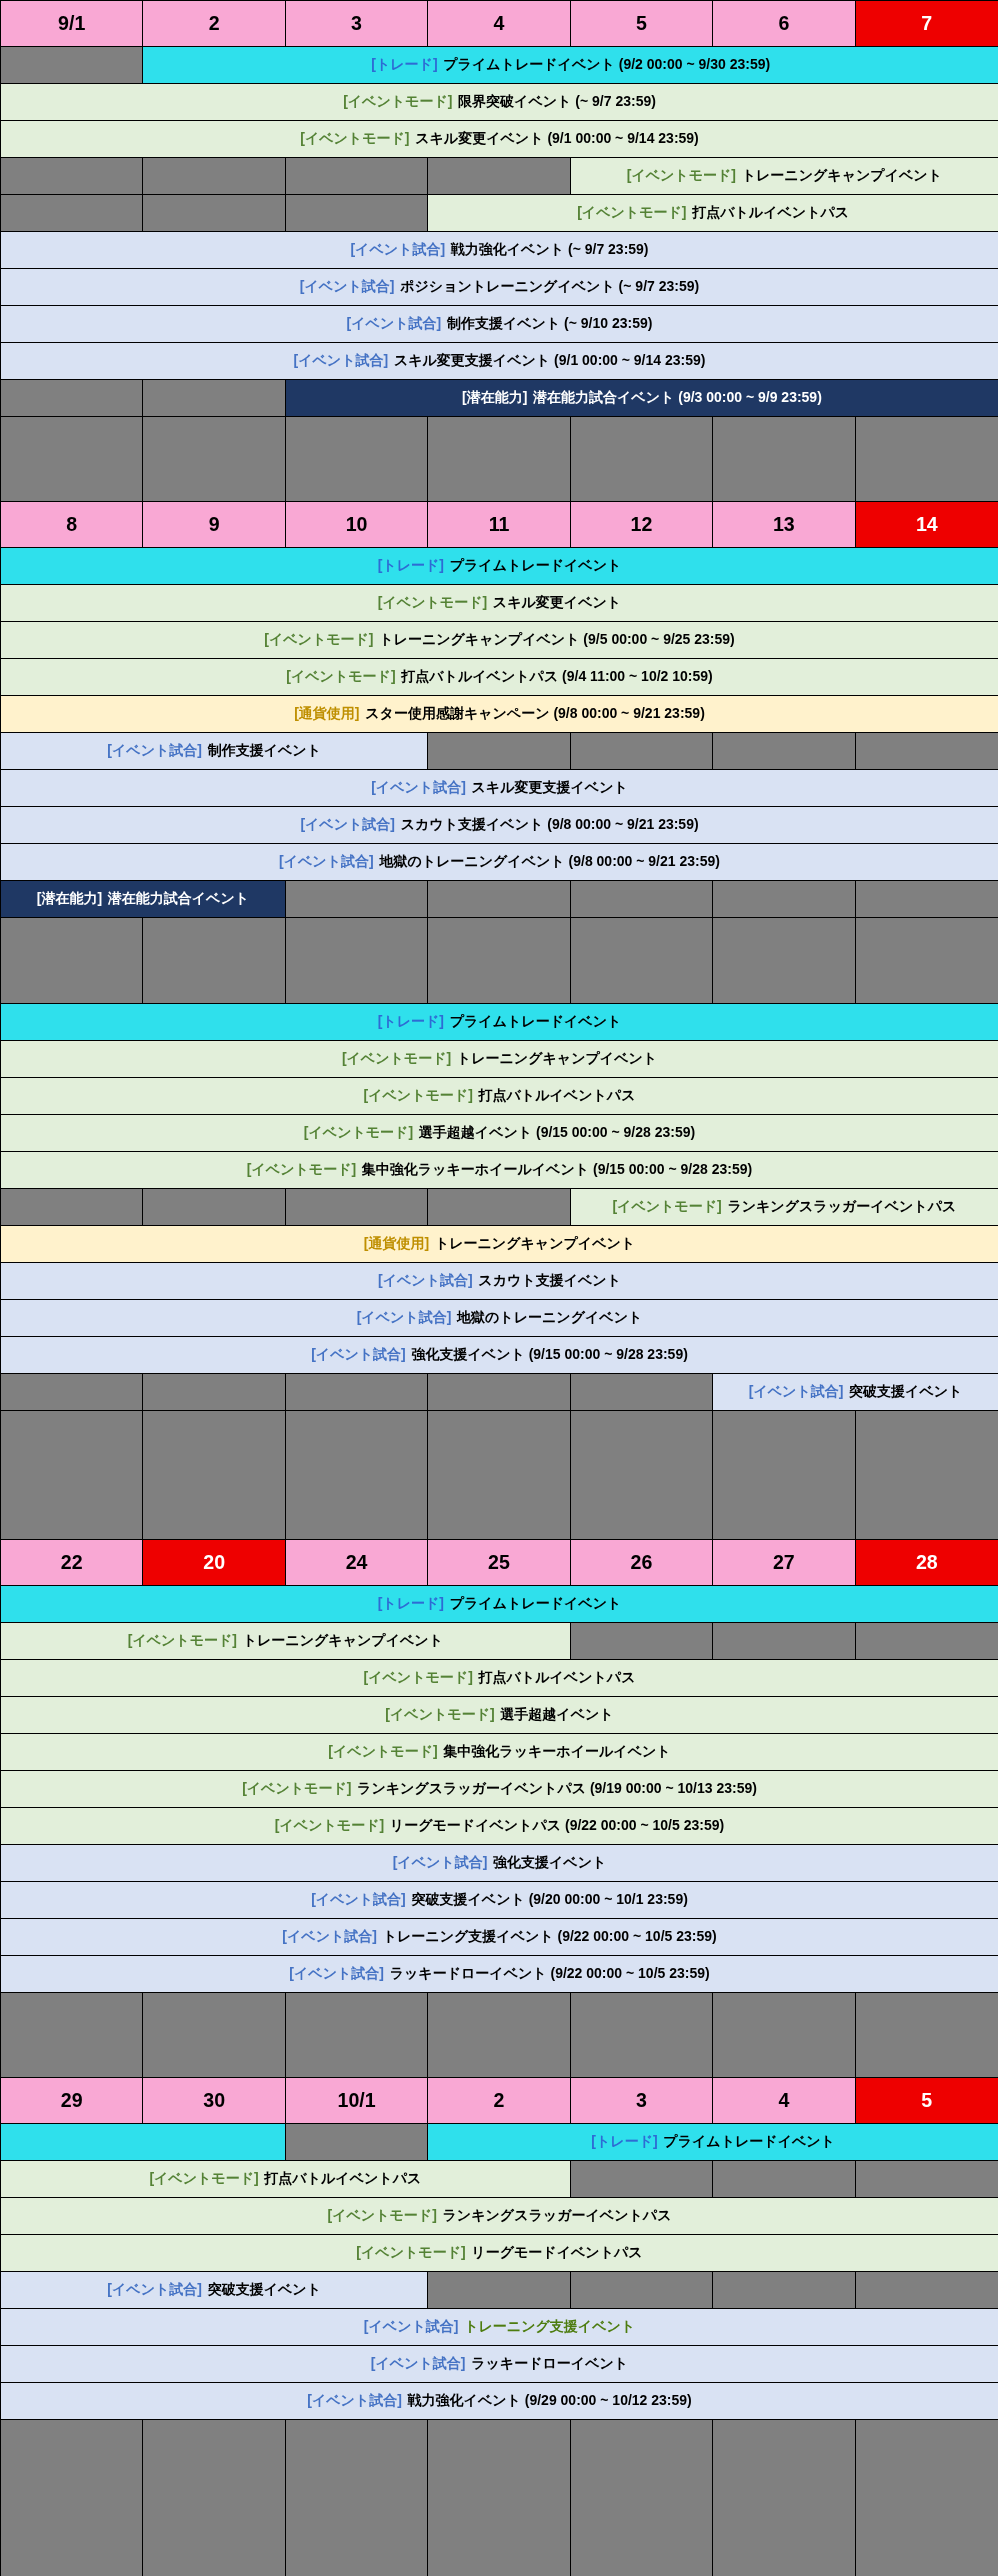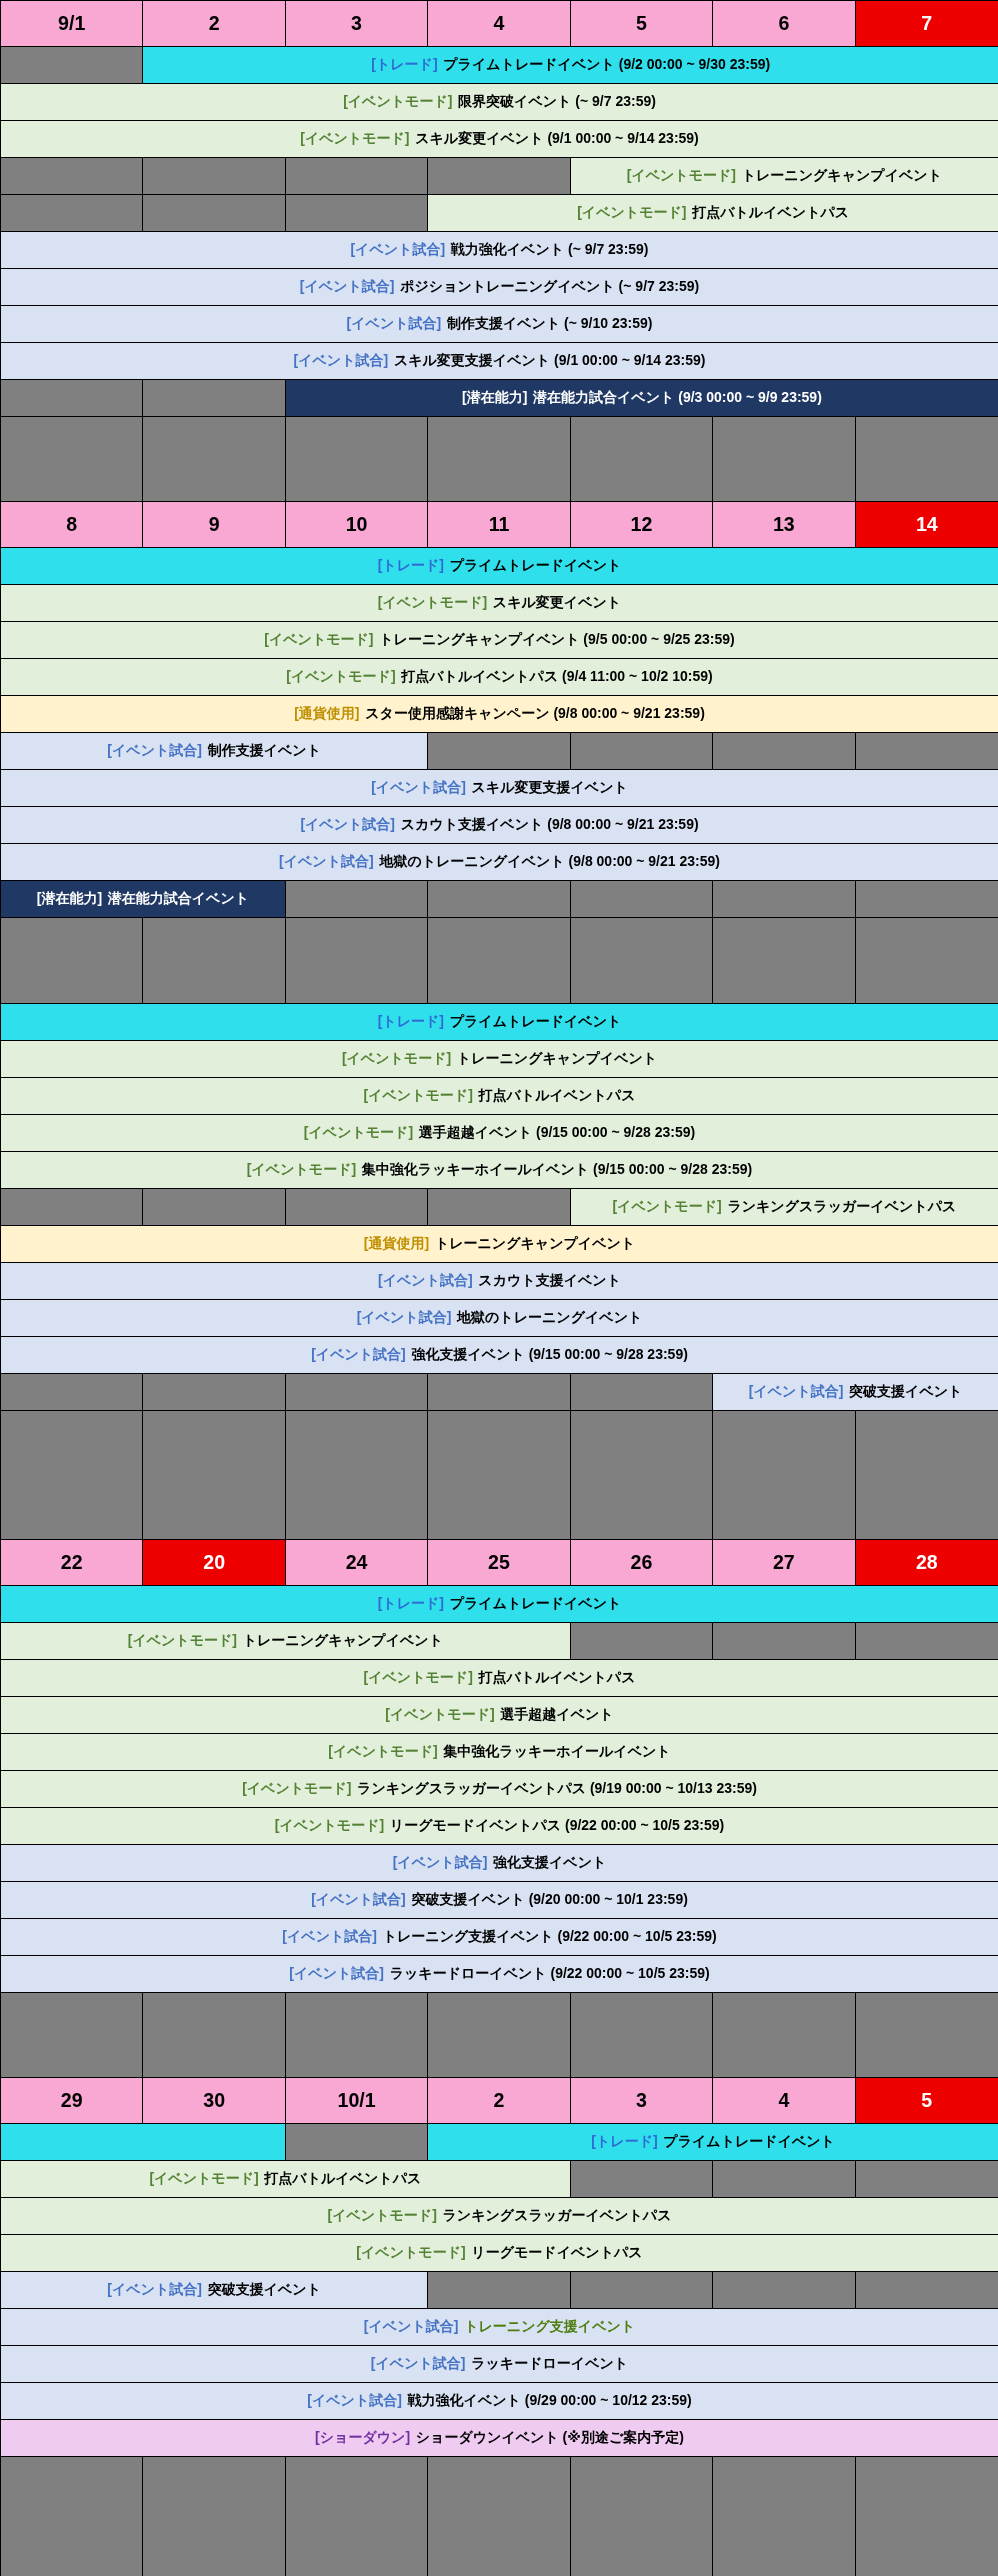--- a/index.html
+++ b/index.html
@@ -449,26 +449,20 @@
           <span class="event-label" style="color: rgb(68, 114, 196);">[イベント試合]</span>
           <span class="event-text" style="color: rgb(0, 0, 0);">ラッキードローイベント</span>
         </div>
       </div>
       <div class="event-row">
         <div class="seg event-bar" style="grid-column: span 7; background: rgb(217, 226, 243);">
           <span class="event-label" style="color: rgb(68, 114, 196);">[イベント試合]</span>
           <span class="event-text" style="color: rgb(0, 0, 0);">戦力強化イベント (9/29 00:00 ~ 10/12 23:59)</span>
         </div>
       </div>
-      <div class="event-row">
-        <div class="seg event-bar" style="grid-column: span 7; background: rgb(239, 202, 241);">
-          <span class="event-label" style="color: rgb(112, 48, 160);">[ショーダウン]</span>
-          <span class="event-text" style="color: rgb(0, 0, 0);">ショーダウンイベント (※別途ご案内予定)</span>
-        </div>
-      </div>
       <div class="filler-row">
         <div class="seg gray-cell"></div>
         <div class="seg gray-cell"></div>
         <div class="seg gray-cell"></div>
         <div class="seg gray-cell"></div>
         <div class="seg gray-cell"></div>
         <div class="seg gray-cell"></div>
         <div class="seg gray-cell"></div>
       </div>
     </div>

